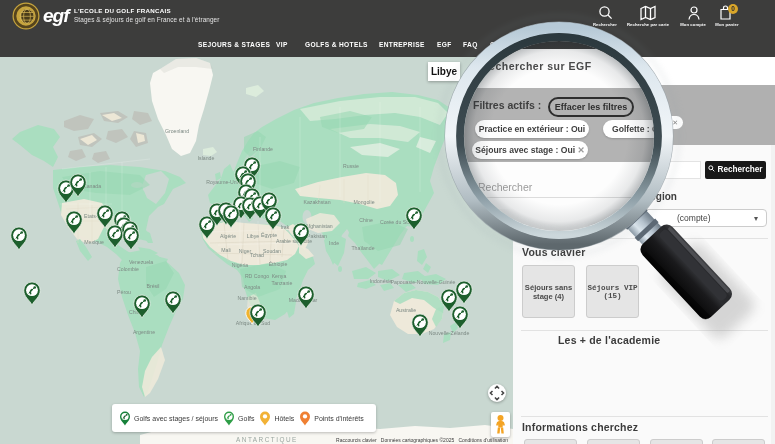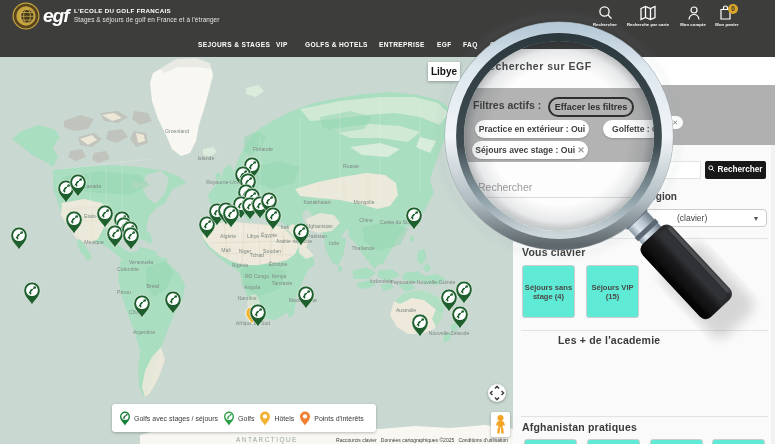--- a/index.html
+++ b/index.html
@@ -39,21 +39,21 @@
   .chipR span{position:absolute;right:5px;top:2.5px;font-size:7px;color:#888;}
   #srchBtn{position:absolute;left:192px;top:104px;width:61px;height:18px;background:#181818;
     border-radius:2px;color:#fff;font-size:8.2px;font-weight:bold;text-align:center;line-height:18px;}
   #srchInput{position:absolute;left:8px;top:104px;width:178px;height:16px;background:#fff;border:1px solid #e3e3e3;}
   #regLab{position:absolute;left:130px;top:134px;font-size:10px;font-weight:bold;color:#3b3b3b;}
   #regSel{position:absolute;left:8px;top:152px;width:244px;height:16px;background:#fff;
     border:1px solid #ccc;border-radius:4px;font-size:8.5px;color:#444;line-height:16px;}
   #regSel .txt{position:absolute;left:155px;top:0;}
   #regSel .car{position:absolute;right:8px;top:1px;font-size:8px;color:#555;}
   .shead{position:absolute;font-size:10.5px;font-weight:bold;color:#3b3b3b;letter-spacing:.2px;}
-  .sbox{position:absolute;width:51px;height:51px;background:#5eead4;border:1px solid #ccc;border-radius:3px;
+  .sbox{position:absolute;width:51px;height:51px;background:#e5e5e5;border:1px solid #ccc;border-radius:3px;
     display:flex;align-items:center;justify-content:center;text-align:center;
     font-size:7.6px;font-weight:bold;color:#4a4a4a;}
   .shr{position:absolute;left:8px;width:247px;height:1px;background:#e2e2e2;}
   
   #glassContent{position:absolute;left:464px;top:41px;width:190px;height:190px;border-radius:50%;
     overflow:hidden;background:#fdfdfd;}
   .gc{position:absolute;}
 </style>
 </head>
 <body>
@@ -330,31 +330,31 @@
   <div class="chipR">
       <span>✕</span>
     </div>
   <div id="srchInput"></div>
   <div id="srchBtn"><svg width="7" height="7" viewBox="0 0 10 10" style="margin-right:2px">
         <circle cx="4" cy="4" r="2.8" fill="none" stroke="#fff" stroke-width="1.4"></circle>
         <line x1="6.2" y1="6.2" x2="9" y2="9" stroke="#fff" stroke-width="1.4"></line>
       </svg>Rechercher</div>
   <div id="regLab">Région</div>
   <div id="regSel">
-      <span class="txt">(clavier)</span>
+      <span class="txt">(compte)</span>
       <span class="car">▾</span>
     </div>
   <div class="shr" style="top:181px;"></div>
   <div class="shead" style="left:9px;top:189px;">Vous clavier</div>
   <div class="sbox" style="left:9px;top:208px;">Séjours sans<br>stage (4)</div>
-  <div class="sbox" style="left:73px;top:208px;">Séjours VIP<br>(15)</div>
+  <div class="sbox" style="left:73px;top:208px;font-family:Liberation Mono, monospace;">Séjours VIP<br>(15)</div>
   <div class="shr" style="top:273px;"></div>
   <div class="shead" style="left:9px;top:277px;padding-left:36px;">Les + de l'academie</div>
   <div class="shr" style="top:359px;"></div>
-  <div class="shead" style="left:9px;top:364px;">Afghanistan pratiques</div>
+  <div class="shead" style="left:9px;top:364px;">Informations cherchez</div>
   <div class="sbox" style="left:11px;top:382px;height:40px;"></div>
   <div class="sbox" style="left:74px;top:382px;height:40px;"></div>
   <div class="sbox" style="left:137px;top:382px;height:40px;"></div>
   <div class="sbox" style="left:199px;top:382px;height:40px;"></div>
 <div style="position:absolute;left:258px;top:88px;width:4px;height:299px;background:#f2f2f2;"></div>
 </div>
 
 <div id="glassContent">
   <div class="gc" style="left:0;top:0;width:190px;height:8px;background:#3a3a3a;"></div>
   <div class="gc" style="left:17px;top:19px;font-size:10.5px;font-weight:bold;color:#4a4a4a;letter-spacing:.5px;">Rechercher sur EGF</div>

